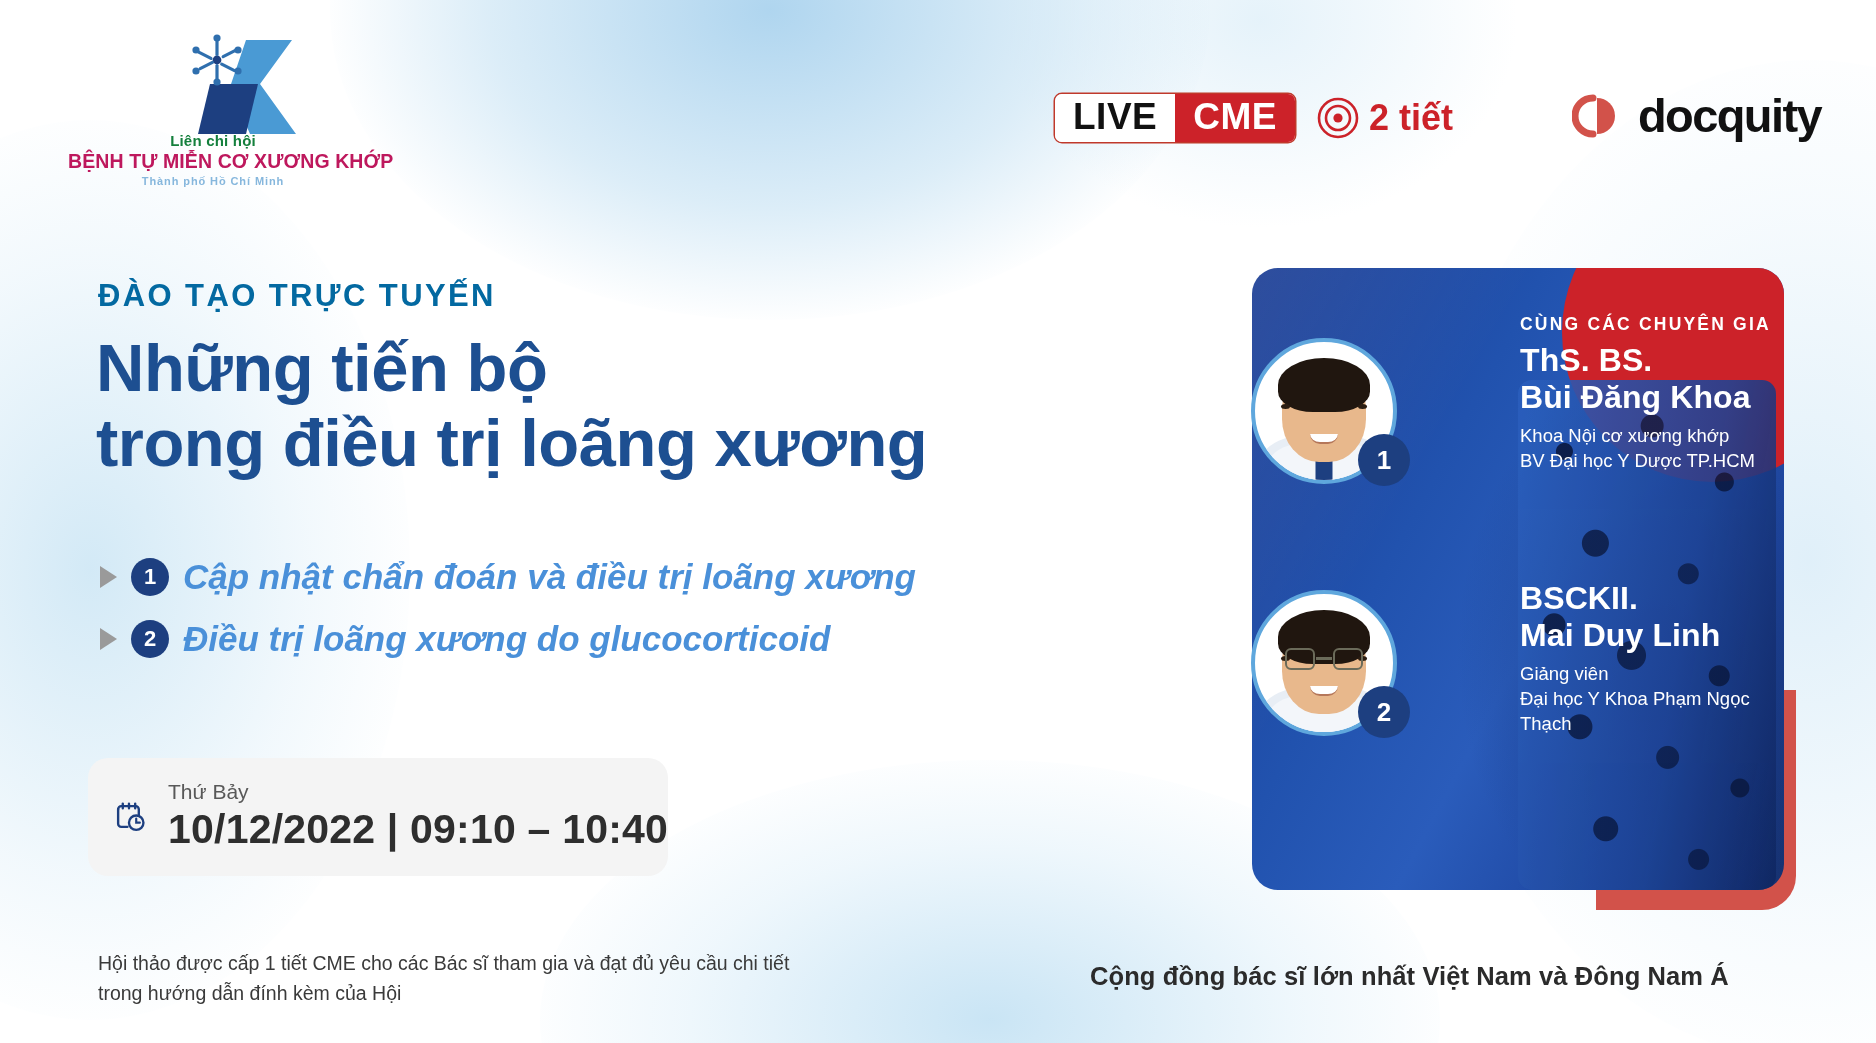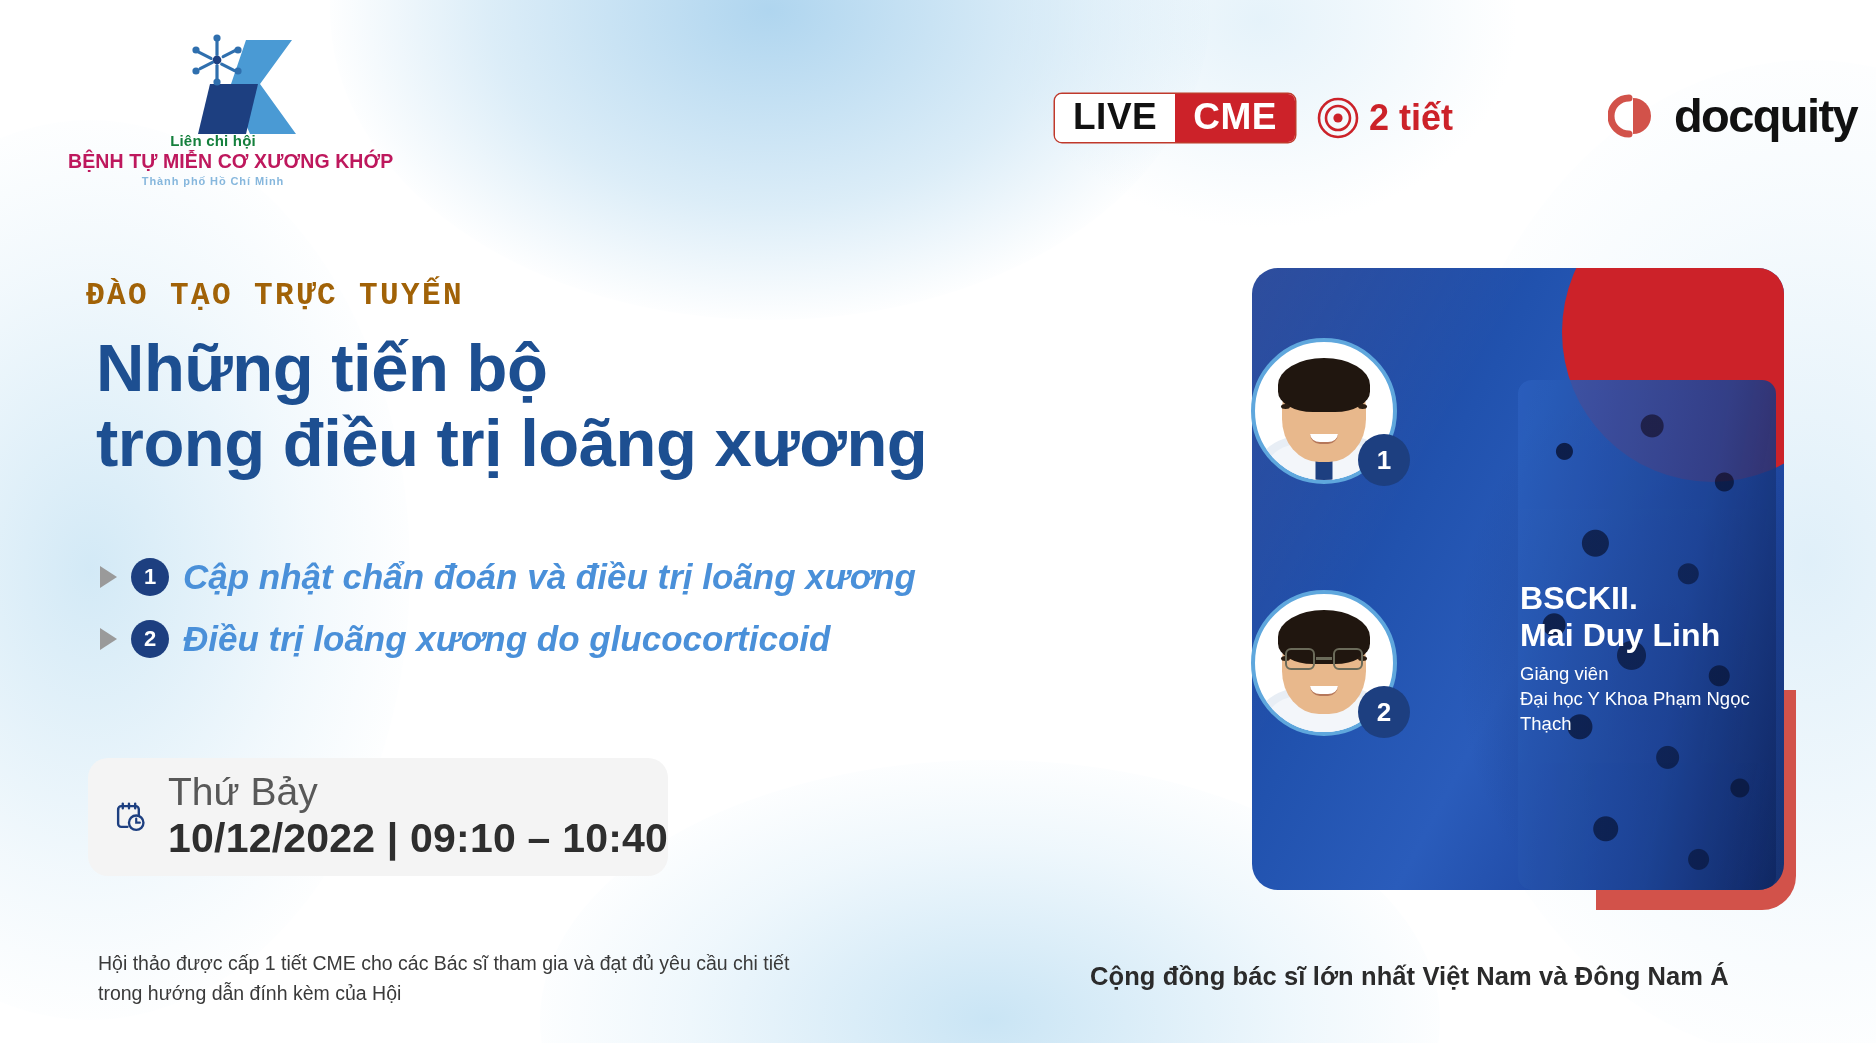--- a/index.html
+++ b/index.html
@@ -49,27 +49,27 @@
     background:#fff; color:#111; font-weight:800; font-size:37px;
     padding:4px 18px 7px 18px; letter-spacing:.5px; line-height:1;
   }
   .badge-cme {
     background:#cc2229; color:#fff; font-weight:800; font-size:37px;
     padding:4px 18px 0 18px; letter-spacing:.5px; line-height:1;
   }
   .hours { display:flex; align-items:flex-end; gap:10px; color:#cc2229; font-weight:800; font-size:36px; }
 
   
-  .docquity { position:absolute; left:1608px; top:92px; display:flex; align-items:center; gap:14px; }
+  .docquity { position:absolute; left:1572px; top:92px; display:flex; align-items:center; gap:14px; }
   .dq-word { font-size:47px; font-weight:800; color:#111; letter-spacing:-1.6px; line-height:1; }
 
   
   .eyebrow {
-    position:absolute; left:86px; top:278px;
-    font-size:31px; font-weight:700; color:#a16207; letter-spacing:2.4px;font-family:Liberation Mono, monospace;
+    position:absolute; left:98px; top:278px;
+    font-size:31px; font-weight:700; color:#0369a1; letter-spacing:2.4px;
   }
   .headline {
     position:absolute; left:96px; top:330px; width:1080px;
     font-size:67px; font-weight:800; color:#1d4f91; line-height:1.12; letter-spacing:-.5px;
   }
   .headline .l2 { display:block; }
 
   .topics { position:absolute; left:100px; top:557px; width:1000px; }
   .topic { display:flex; align-items:center; gap:14px; margin-bottom:22px; }
   .tri {
@@ -82,21 +82,21 @@
     flex:0 0 38px;
   }
   .ttext { font-size:35px; font-weight:700; font-style:italic; color:#4a90d9; white-space:nowrap; }
 
   
   .datecard {
     position:absolute; left:88px; top:758px; width:580px; height:118px;
     background:#f4f4f4; border-radius:20px; display:flex; align-items:center; gap:22px; padding-left:26px;
   }
   .dc-text { display:flex; flex-direction:column; justify-content:center; }
-  .dc-day { font-size:39px; color:#585858; font-weight:500; line-height:1.1; }
+  .dc-day { font-size:21px; color:#585858; font-weight:500; line-height:1.1; }
   .dc-date { font-size:41px; color:#2e2e2e; font-weight:700; line-height:1.22; letter-spacing:.2px; white-space:nowrap; }
 
   .disclaimer {
     position:absolute; left:98px; top:948px;
     font-size:19.5px; color:#3a3a3a; line-height:1.55; font-weight:400;
   }
   .tagline {
     position:absolute; left:1090px; top:962px;
     font-size:25.5px; font-weight:700; color:#2b2b2b; letter-spacing:.1px;
   }
@@ -283,20 +283,27 @@
 </div>
 
 <div class="tagline">Cộng đồng bác sĩ lớn nhất Việt Nam và Đông Nam Á</div>
 
 <div class="redframe"></div>
 <div class="card">
   <div class="card-red"></div>
   <div class="bone"></div>
   <div class="card-sheen"></div>
 
+  <div class="sp sp1">
+    <div class="sp-kicker">CÙNG CÁC CHUYÊN GIA</div>
+    <div class="sp-title">ThS. BS.</div>
+    <div class="sp-name">Bùi Đăng Khoa</div>
+    <div class="sp-role">Khoa Nội cơ xương khớp</div>
+    <div class="sp-role" style="margin-top:0">BV Đại học Y Dược TP.HCM</div>
+  </div>
 
   <div class="sp sp2">
     <div class="sp-title">BSCKII.</div>
     <div class="sp-name">Mai Duy Linh</div>
     <div class="sp-role">Giảng viên</div>
     <div class="sp-role" style="margin-top:0">Đại học Y Khoa Phạm Ngọc Thạch</div>
   </div>
 </div>
 
 <div class="avatar av1">

